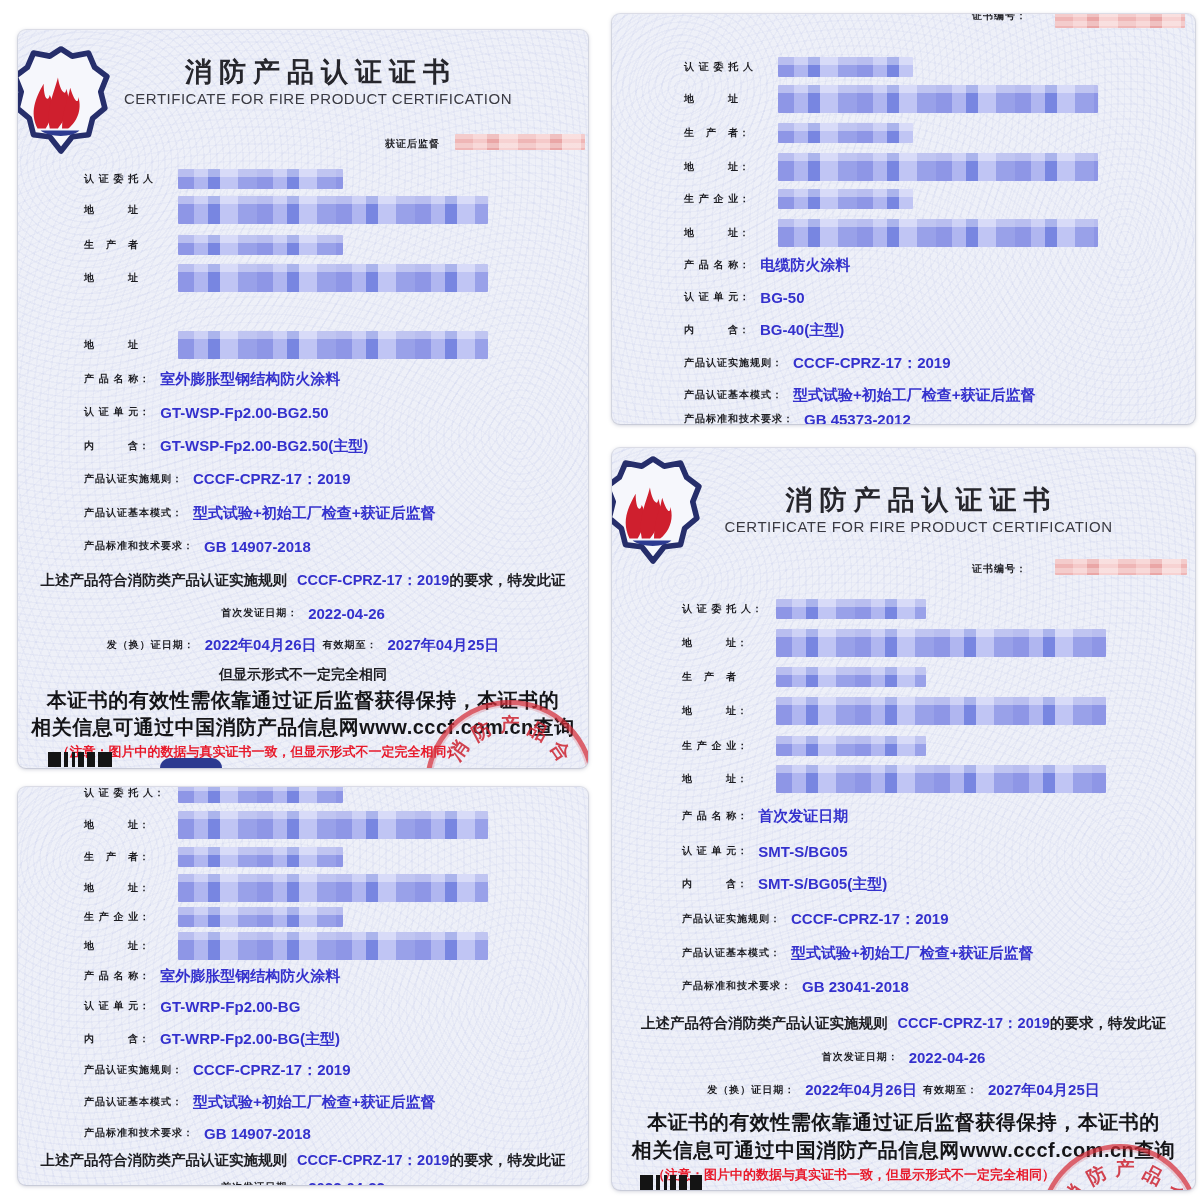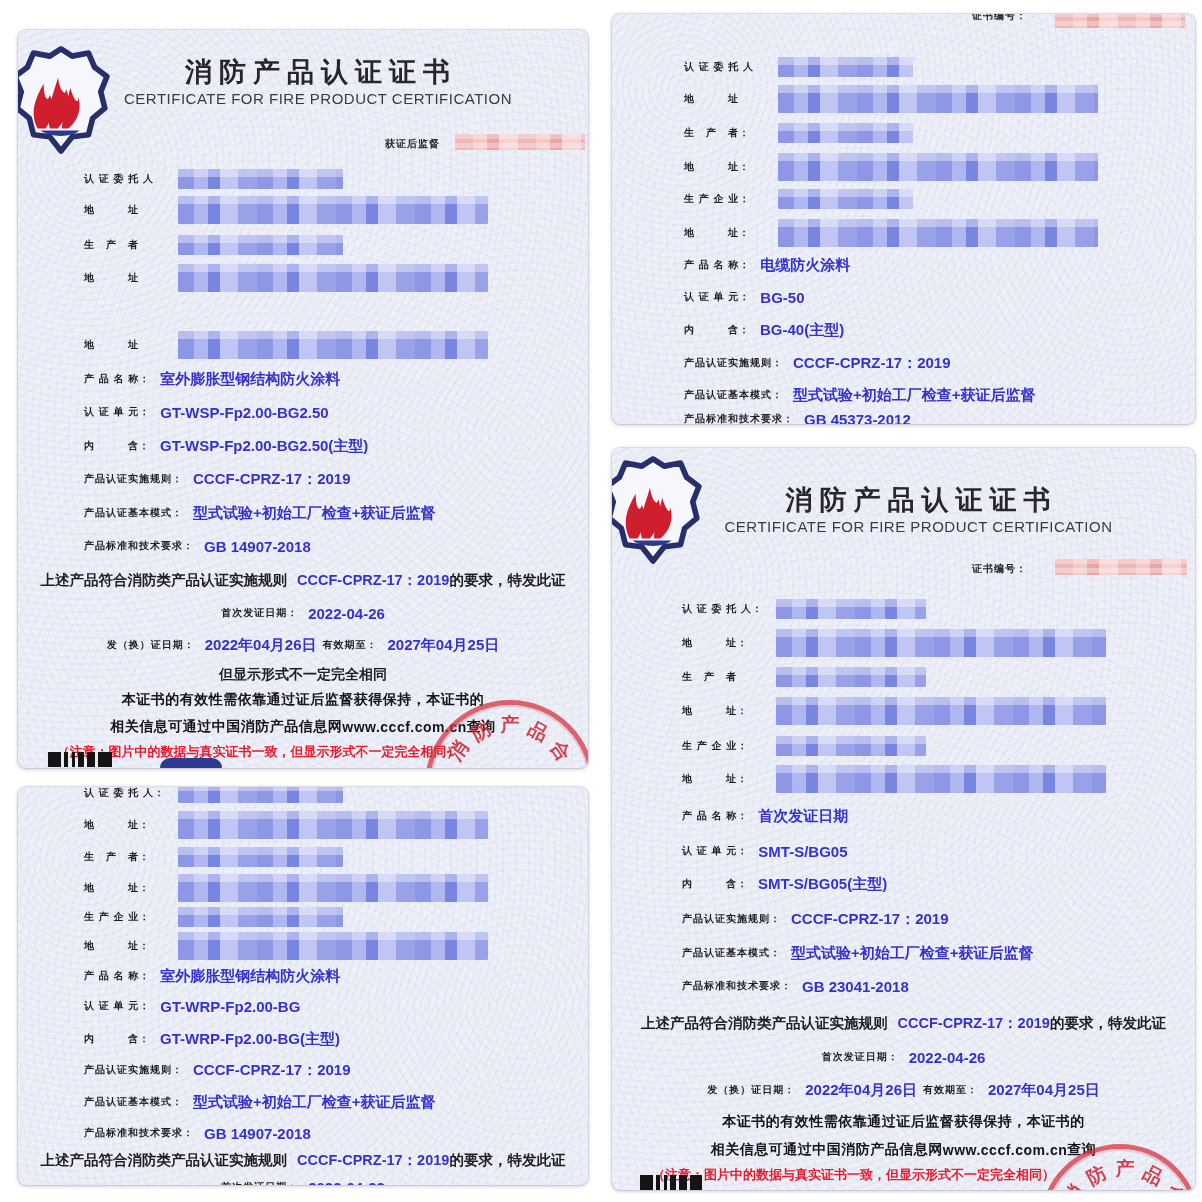--- a/index.html
+++ b/index.html
@@ -27,21 +27,21 @@
   .pblur{border-radius:1px;
     background:
       repeating-linear-gradient(180deg, rgba(255,255,255,.30) 0 5px, rgba(255,255,255,0) 5px 9px),
       repeating-linear-gradient(90deg,#efb6b6 0 18px,#f5c9c9 18px 32px,#eaa6a6 32px 44px,#f7d2d2 44px 63px);}
   .title{position:absolute;left:0;right:0;text-align:center;color:#26262c;
          font-size:27px;font-weight:700;letter-spacing:7px;padding-left:36px;}
   .subtitle{position:absolute;left:0;right:0;text-align:center;color:#3a3a42;
             font-size:15px;letter-spacing:.5px;padding-left:30px;}
   .certno-row{position:absolute;height:22px;display:flex;align-items:center;}
   .fire-note{font-size:14px;color:#1d1d22;font-weight:600;}
-  .keep{font-size:14px;color:#151518;font-weight:700;letter-spacing:.5px;}
+  .keep{font-size:20px;color:#151518;font-weight:700;letter-spacing:.5px;}
   .rednote{font-size:13px;color:#e81a2b;font-weight:700;}
   .logo{position:absolute;width:102px;height:114px;}
   .qr{position:absolute;height:15px;
       background:linear-gradient(90deg,#141414 0 13px,transparent 13px 16px,#141414 16px 20px,
         transparent 20px 24px,#141414 24px 27px,transparent 27px 30px,#141414 30px 36px,
         transparent 36px 39px,#141414 39px 47px,transparent 47px 50px,#141414 50px 64px);}
   .dome{position:absolute;background:#2c3a90;border-radius:30px 30px 0 0;}
   .seal{position:absolute;width:160px;height:160px;border-radius:50%;
         border:5px solid rgba(213,44,55,.72);
         box-shadow:inset 0 0 0 2px rgba(213,44,55,.18);}

